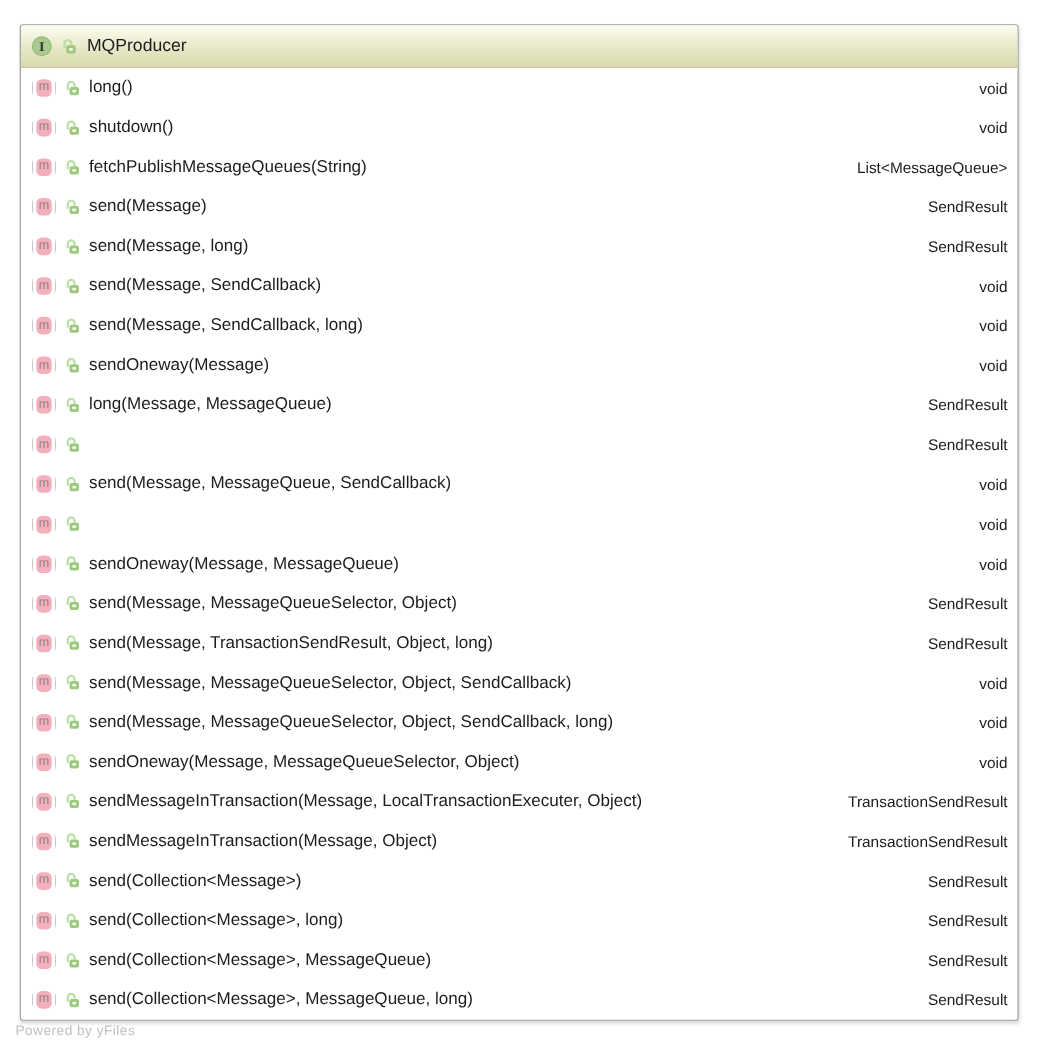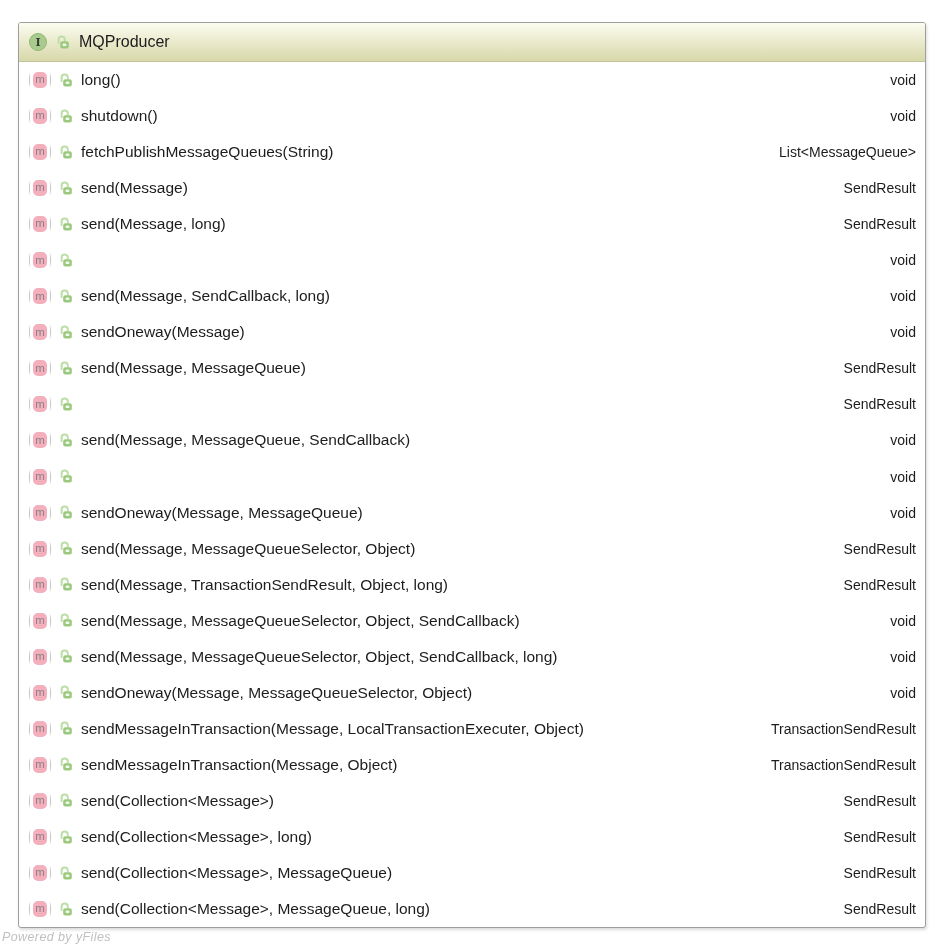--- a/index.html
+++ b/index.html
@@ -47,25 +47,24 @@
     background:var(--method-icon-fill);
     color:#8d8186; font-size:11.5px; line-height:1;
     display:flex; align-items:center; justify-content:center;
   }
   .lock { flex:none; width:14px; height:15px; }
 
   .method-name { font-size:15.5px; color:var(--text); white-space:nowrap; }
   .method-return { margin-left:auto; font-size:14px; color:var(--text); white-space:nowrap; }
 
   .watermark {
-    position:absolute; left:2px; top:930px;
+    position:absolute; left:14px; top:930px;
     font-size:12.5px; color:var(--watermark-text);
     text-shadow:0 1px 0 rgba(255,255,255,0.9);
     letter-spacing:0.4px;
-    font-style:italic;
   }
 </style>
 </head>
 <body>
 
 <div class="diagram-box">
 
   <div class="header">
     <span class="iface-icon">I</span>
     <span class="lock">
@@ -170,20 +169,21 @@
       <span class="m-badge">m</span>
       <span class="paren paren-r"></span>
     </span>
     <span class="lock">
       <svg width="14" height="15" viewBox="0 0 14 15">
         <path d="M2.6 8 L2.6 4.6 A3.1 3.1 0 0 1 8.8 4.6 L8.8 5.6" fill="none" stroke="#bcdfa7" stroke-width="2" stroke-linecap="round"></path>
         <rect x="4.2" y="6.2" width="8.6" height="7.4" rx="2" fill="#9cc97e"></rect>
         <rect x="6.7" y="8.6" width="3.6" height="2.5" rx="0.7" fill="#ffffff" opacity="0.85"></rect>
       </svg>
     </span>
+    <span class="method-name">send(Message, SendCallback)</span>
     <span class="method-return">void</span>
   </div>
 
   <div class="method-row">
     <span class="m-icon">
       <span class="paren paren-l"></span>
       <span class="m-badge">m</span>
       <span class="paren paren-r"></span>
     </span>
     <span class="lock">
@@ -220,21 +220,21 @@
       <span class="m-badge">m</span>
       <span class="paren paren-r"></span>
     </span>
     <span class="lock">
       <svg width="14" height="15" viewBox="0 0 14 15">
         <path d="M2.6 8 L2.6 4.6 A3.1 3.1 0 0 1 8.8 4.6 L8.8 5.6" fill="none" stroke="#bcdfa7" stroke-width="2" stroke-linecap="round"></path>
         <rect x="4.2" y="6.2" width="8.6" height="7.4" rx="2" fill="#9cc97e"></rect>
         <rect x="6.7" y="8.6" width="3.6" height="2.5" rx="0.7" fill="#ffffff" opacity="0.85"></rect>
       </svg>
     </span>
-    <span class="method-name">send(Message, MessageQueue)</span>
+    <span class="method-name">long(Message, MessageQueue)</span>
     <span class="method-return">SendResult</span>
   </div>
 
   <div class="method-row">
     <span class="m-icon">
       <span class="paren paren-l"></span>
       <span class="m-badge">m</span>
       <span class="paren paren-r"></span>
     </span>
     <span class="lock">

